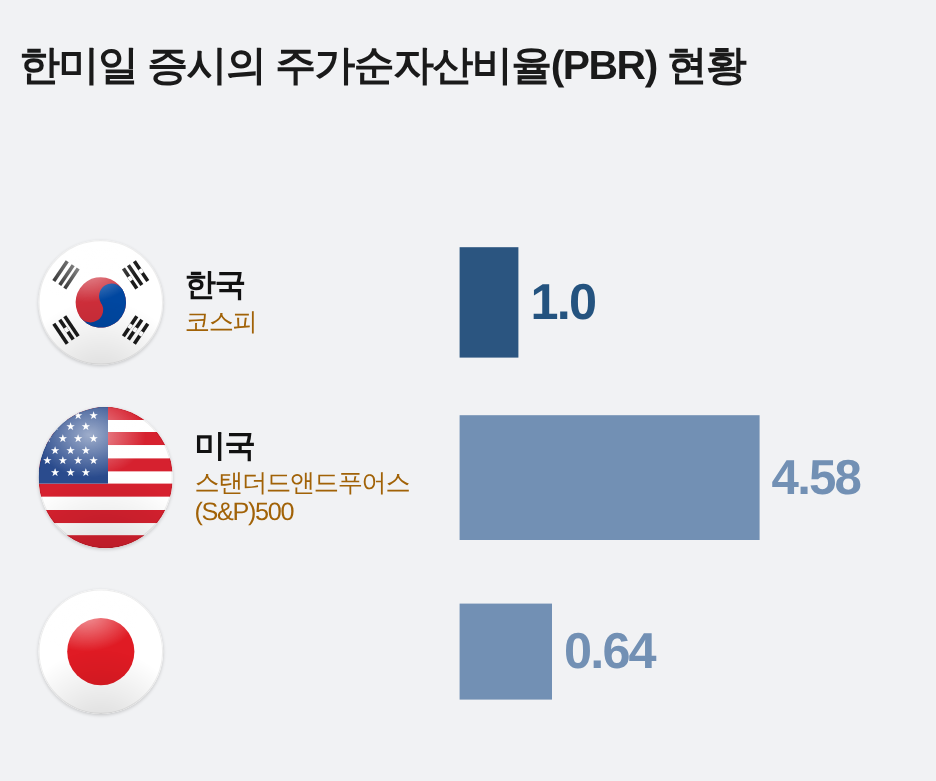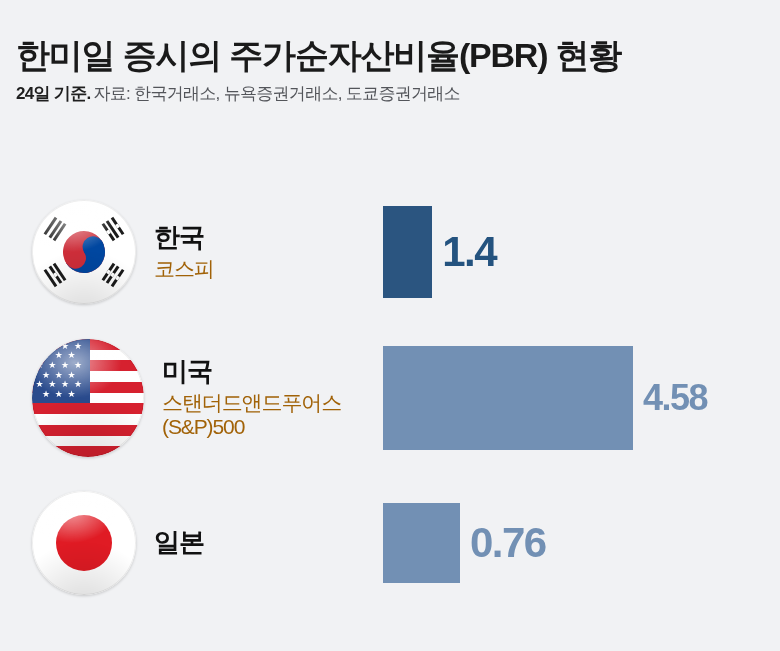--- a/index.html
+++ b/index.html
@@ -237,30 +237,27 @@
   .bar-jp { height: 80px; }
   .bar-value {
     margin-left: 10px;
     font-size: 42px;
     font-weight: bold;
     letter-spacing: -1.5px;
     color: #7290b4;
     line-height: 1;
   }
   .bar-value-kr { color: #24537f; }
-  .bar-value-us { font-size: 36px; text-align: right; }
+  .bar-value-us { font-size: 41px; text-align: right; }
 </style>
 </head>
 <body>
 
 <div class="header">
   <div class="chart-title">한미일 증시의 주가순자산비율(PBR) 현황</div>
-  <div class="chart-subtitle">
-    <span class="subtitle-strong">24일 기준.</span><span class="subtitle-source">자료: 한국거래소, 뉴욕증권거래소, 도쿄증권거래소</span>
-  </div>
 </div>
 
 <div class="rows">
 
   <div class="row row-kr">
     <div class="flag flag-kr">
       <div class="flag-inner">
         <div class="kr-taegeuk">
           <div class="half-red"></div>
           <div class="half-blue"></div>
@@ -290,21 +287,21 @@
       </div>
       <div class="flag-gloss"></div>
       <div class="flag-ring"></div>
     </div>
     <div class="labels">
       <div class="country-name">한국</div>
       <div class="index-name">코스피</div>
     </div>
     <div class="bar-area">
       <div class="bar bar-kr" style="width: 49.1266px; background: rgb(43, 85, 128);"></div>
-      <div class="bar-value bar-value-kr">1.4</div>
+      <div class="bar-value bar-value-kr">1.0</div>
     </div>
   </div>
 
   <div class="row row-us">
     <div class="flag flag-us">
       <div class="flag-inner">
         <div class="us-stripes">
           <div class="stripe" style="top:0%"></div>
           <div class="stripe white" style="top:9.09%"></div>
           <div class="stripe" style="top:18.18%"></div>
@@ -357,21 +354,20 @@
   <div class="row row-jp">
     <div class="flag flag-jp">
       <div class="flag-inner">
         <div class="jp-field"></div>
         <div class="jp-disc"></div>
       </div>
       <div class="flag-gloss"></div>
       <div class="flag-ring"></div>
     </div>
     <div class="labels">
-      <div class="country-name">일본</div>
     </div>
     <div class="bar-area">
       <div class="bar bar-jp" style="width: 76.9651px; background: rgb(114, 144, 180);"></div>
-      <div class="bar-value">0.76</div>
+      <div class="bar-value">0.64</div>
     </div>
   </div>
 
 </div>
 
 </body></html>

